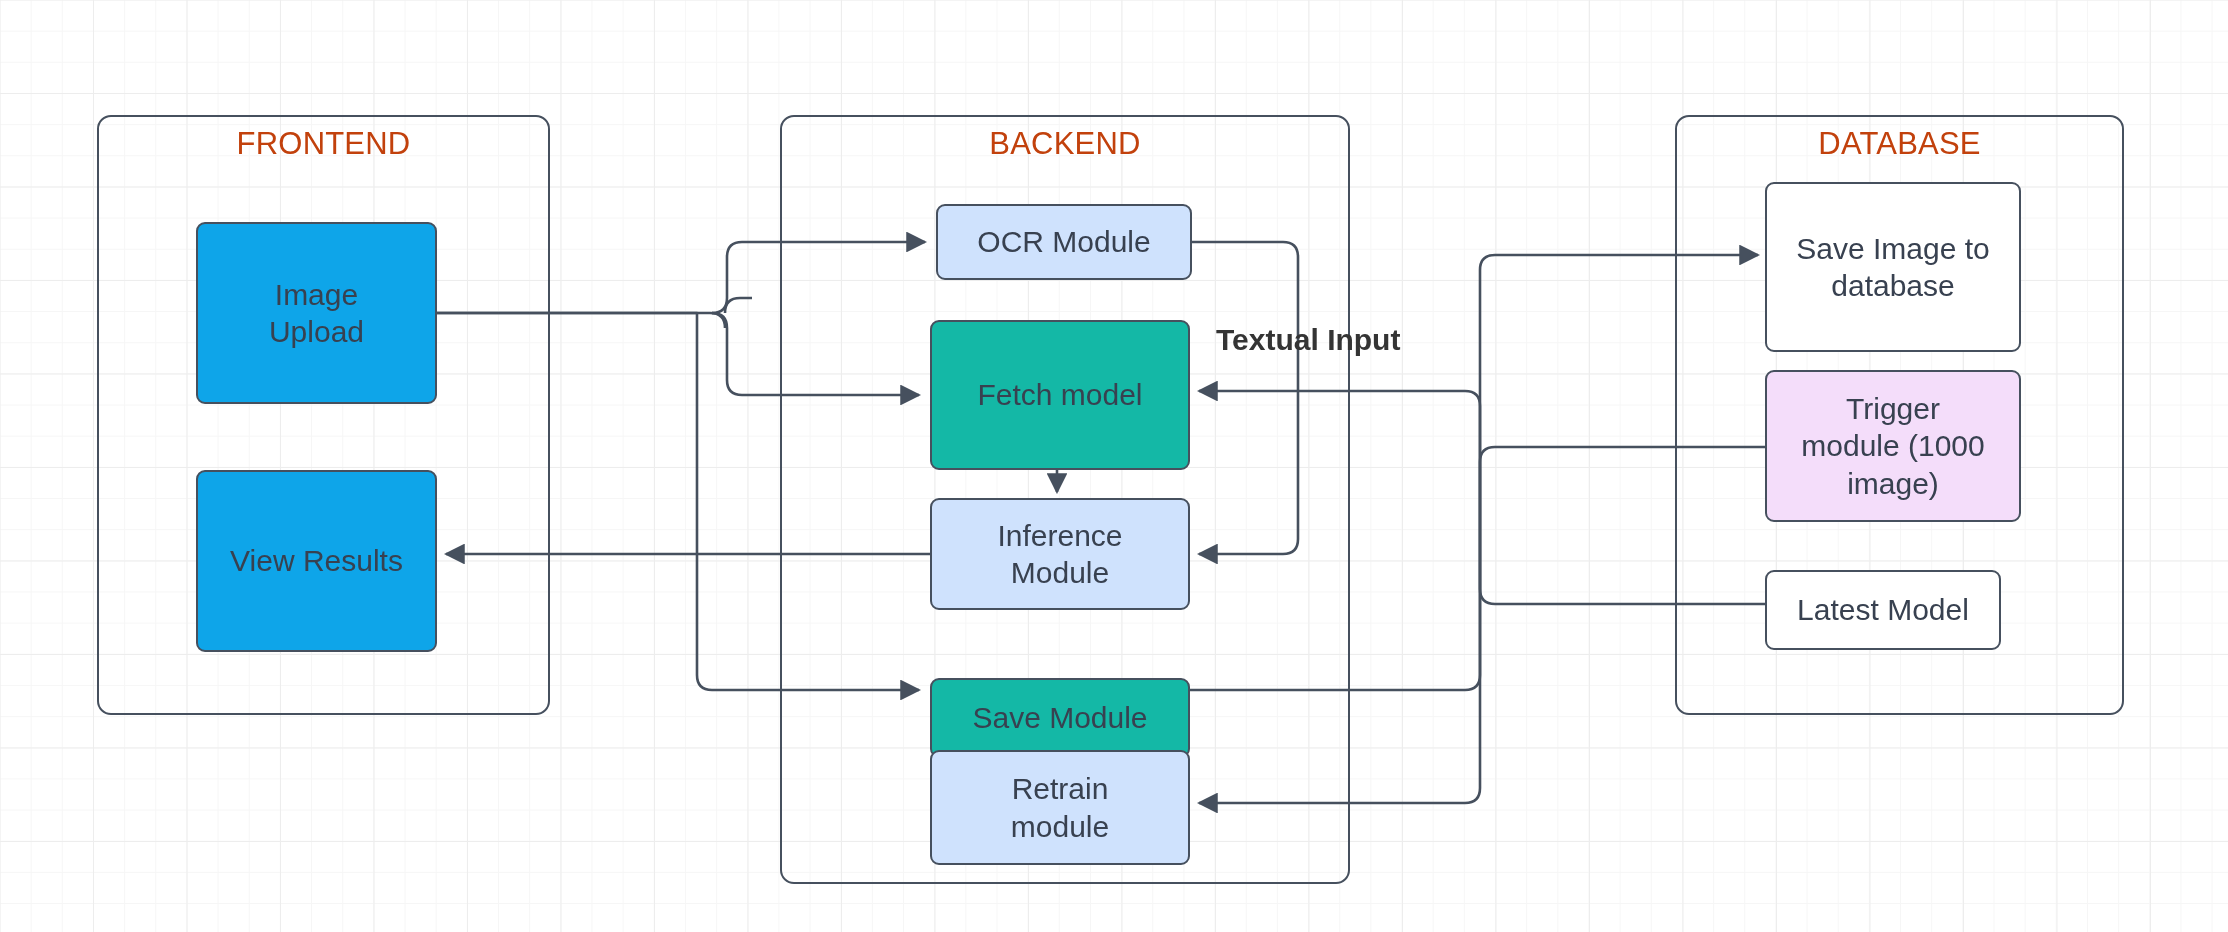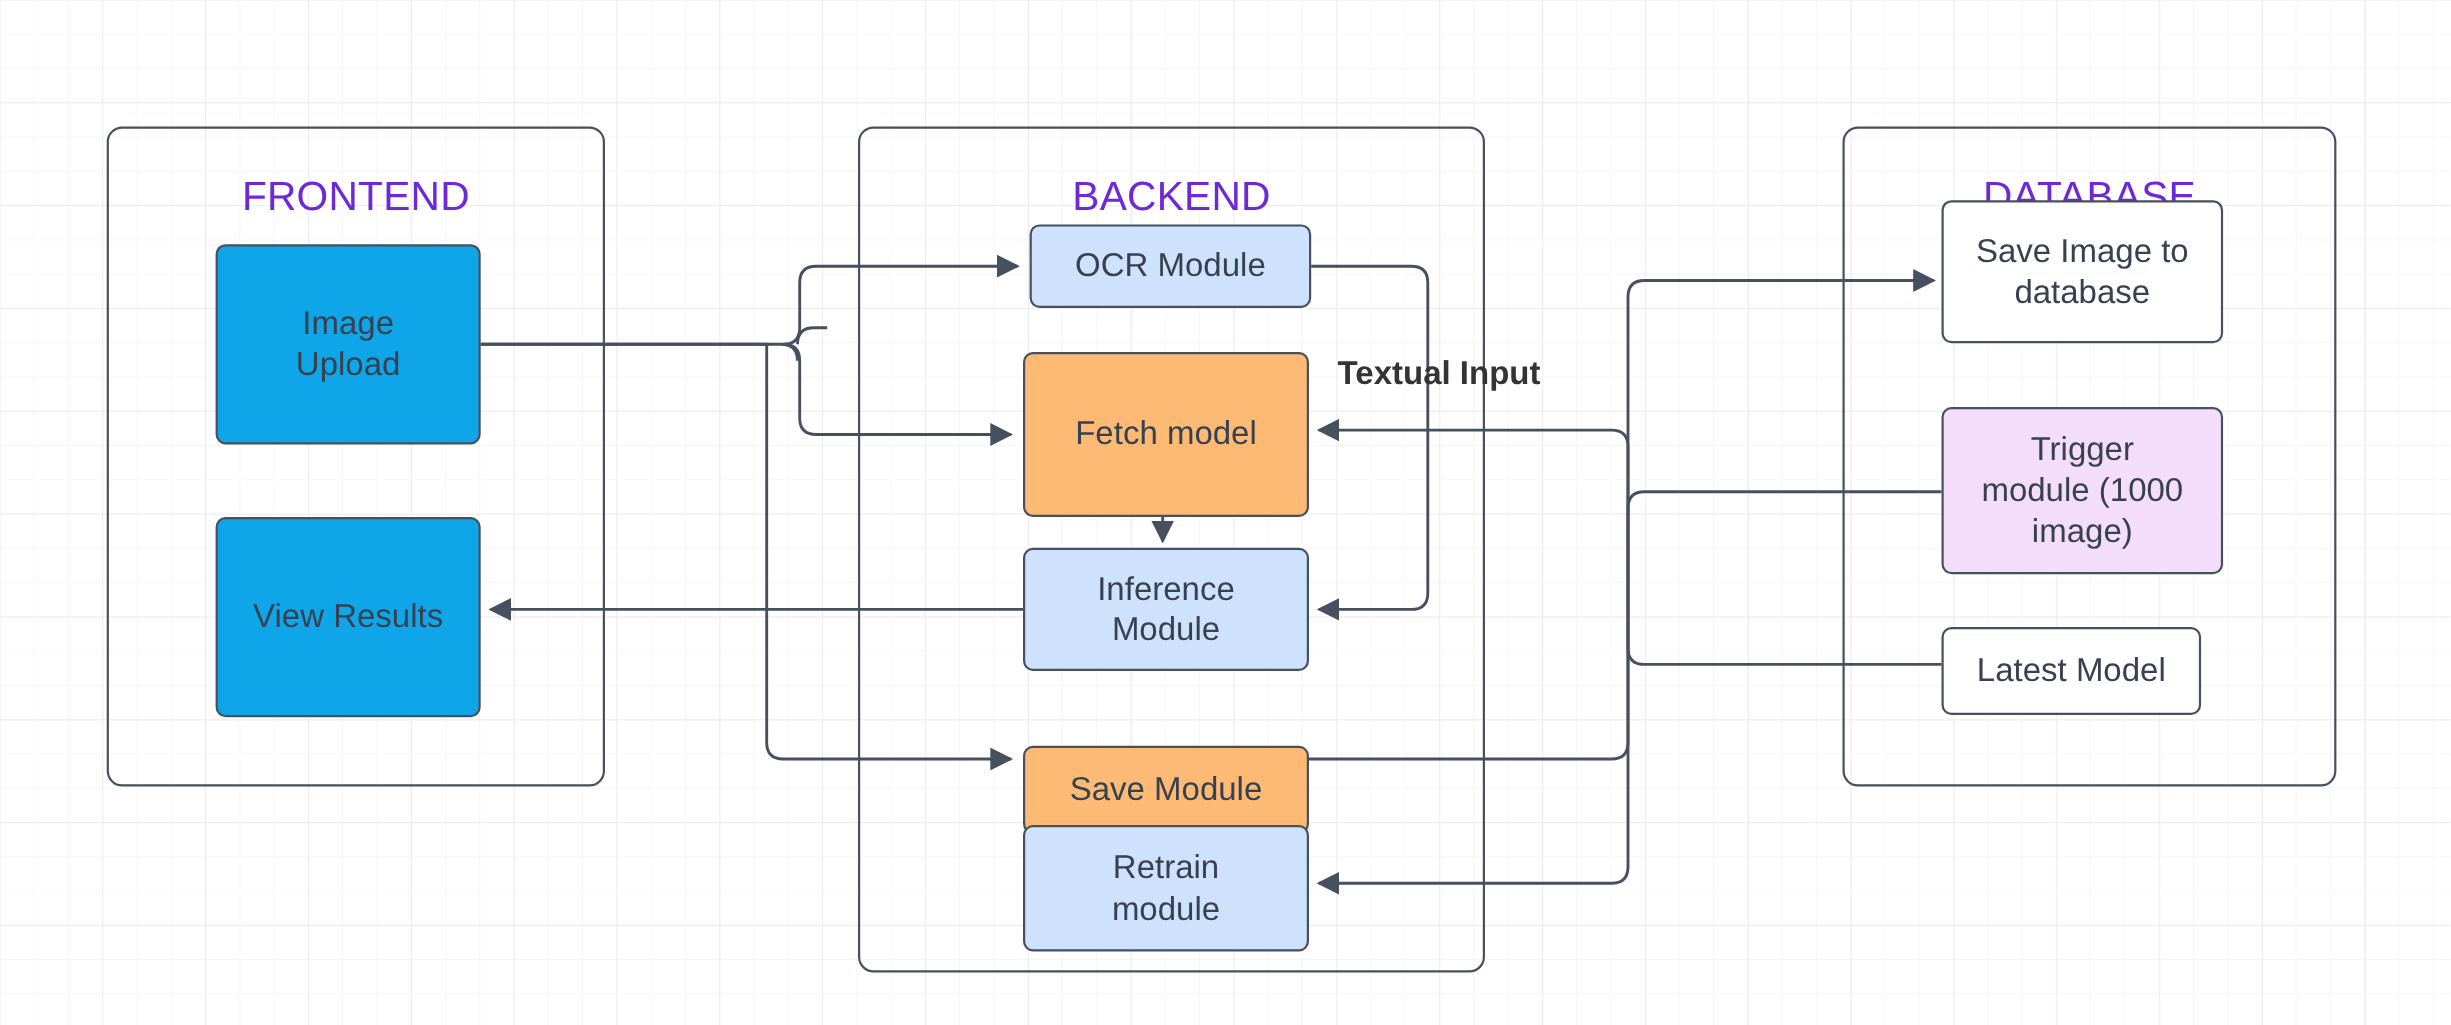--- a/index.html
+++ b/index.html
@@ -36,29 +36,29 @@
     line-height:1.25;
     white-space:pre-line;
   }
   .container{
     background:transparent;
     border-radius:14px;
     align-items:flex-start;
     justify-content:center;
   }
   .container > .container-title{
-    margin-top:39px;
-    font-size:37px;
-    color:#6d28d9;
+    margin-top:8px;
+    font-size:31px;
+    color:#c2410c;
     letter-spacing:0.2px;
   }
   .leaf{font-size:30px;padding:4px 10px;}
   .leaf.fill-yellow{background:#0ea5e9;}
   .leaf.fill-blue{background:#cfe2fd;}
-  .leaf.fill-green{background:#fdba74;}
+  .leaf.fill-green{background:#14b8a6;}
   .leaf.fill-purple{background:#f4ddfa;}
   .leaf.fill-white{background:#ffffff;}
   .edge-label{
     position:absolute;
     font-size:30px;
     font-weight:bold;
     color:#343434;
     white-space:nowrap;
   }
 </style>
@@ -120,21 +120,21 @@
 <div class="node leaf fill-green" style="left:930px;top:320px;width:260px;height:150px;">Fetch model</div>
 
 <div class="node leaf fill-blue" style="left:930px;top:498px;width:260px;height:112px;">Inference
 Module</div>
 
 <div class="node leaf fill-green" style="left:930px;top:650px;width:260px;height:80px;margin-top:28px;">Save Module</div>
 
 <div class="node leaf fill-blue" style="left:930px;top:750px;width:260px;height:115px;">Retrain
 module</div>
 
-<div class="node leaf fill-white" style="left:1765px;top:182px;width:256px;height:130px;">Save Image to
+<div class="node leaf fill-white" style="left:1765px;top:182px;width:256px;height:170px;">Save Image to
 database</div>
 
 <div class="node leaf fill-purple" style="left:1765px;top:370px;width:256px;height:152px;">Trigger
 module (1000
 image)</div>
 
 <div class="node leaf fill-white" style="left:1765px;top:570px;width:236px;height:80px;">Latest Model</div>
 
 <div class="edge-label" style="left:1216px;top:323px;">Textual Input</div>
 

